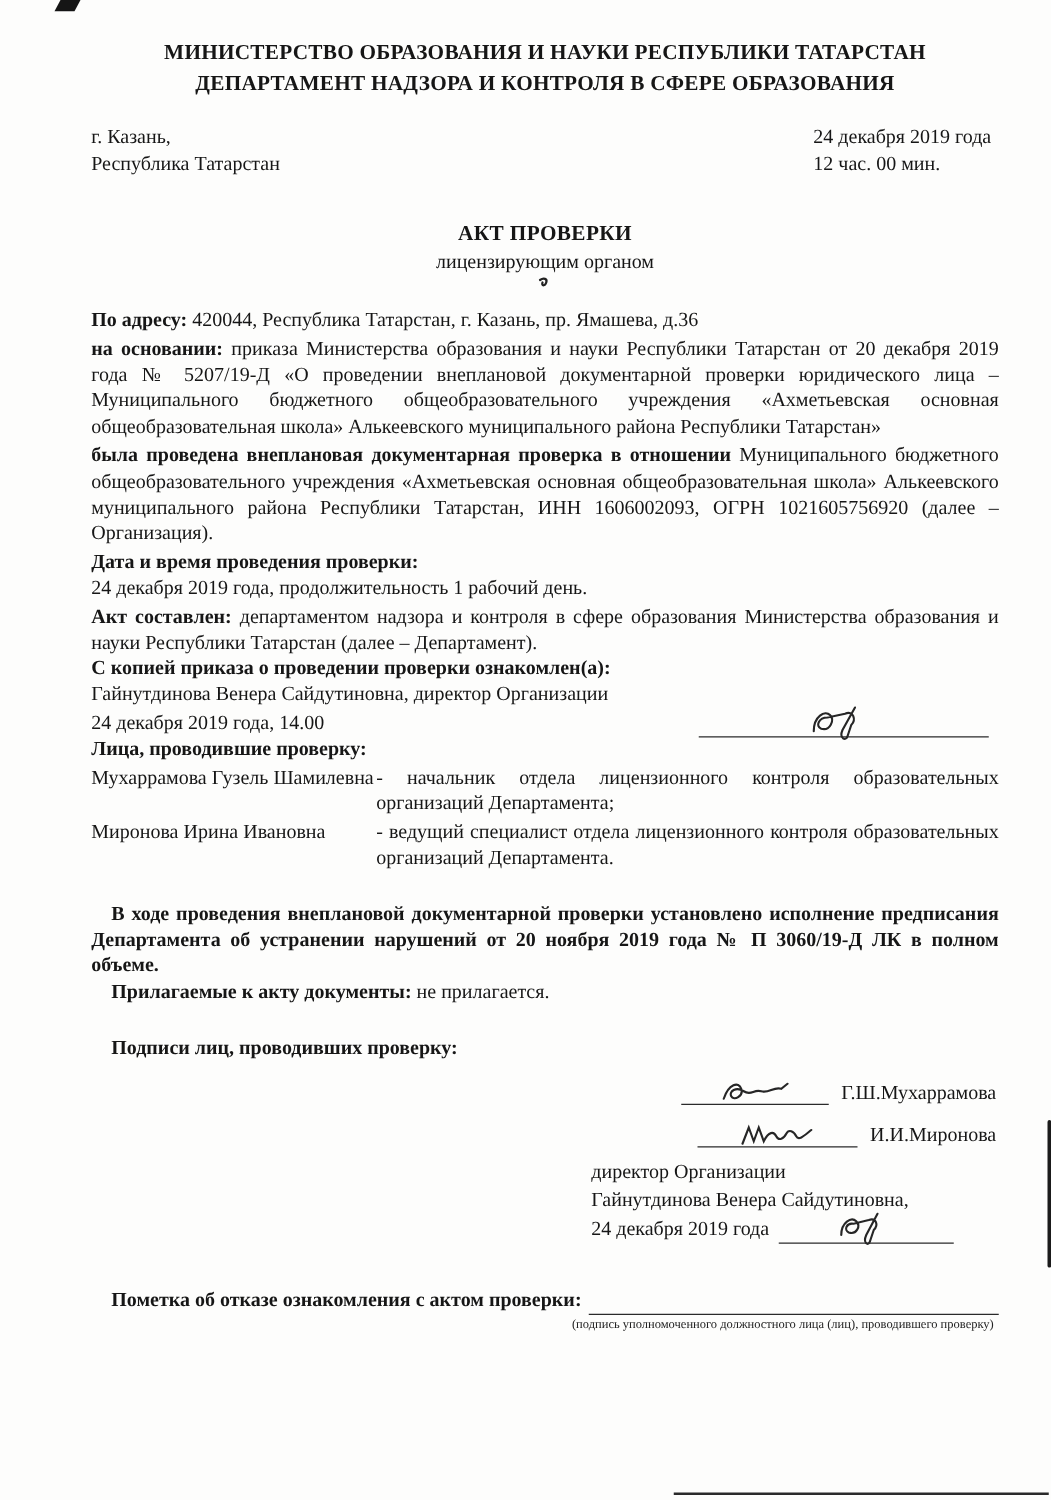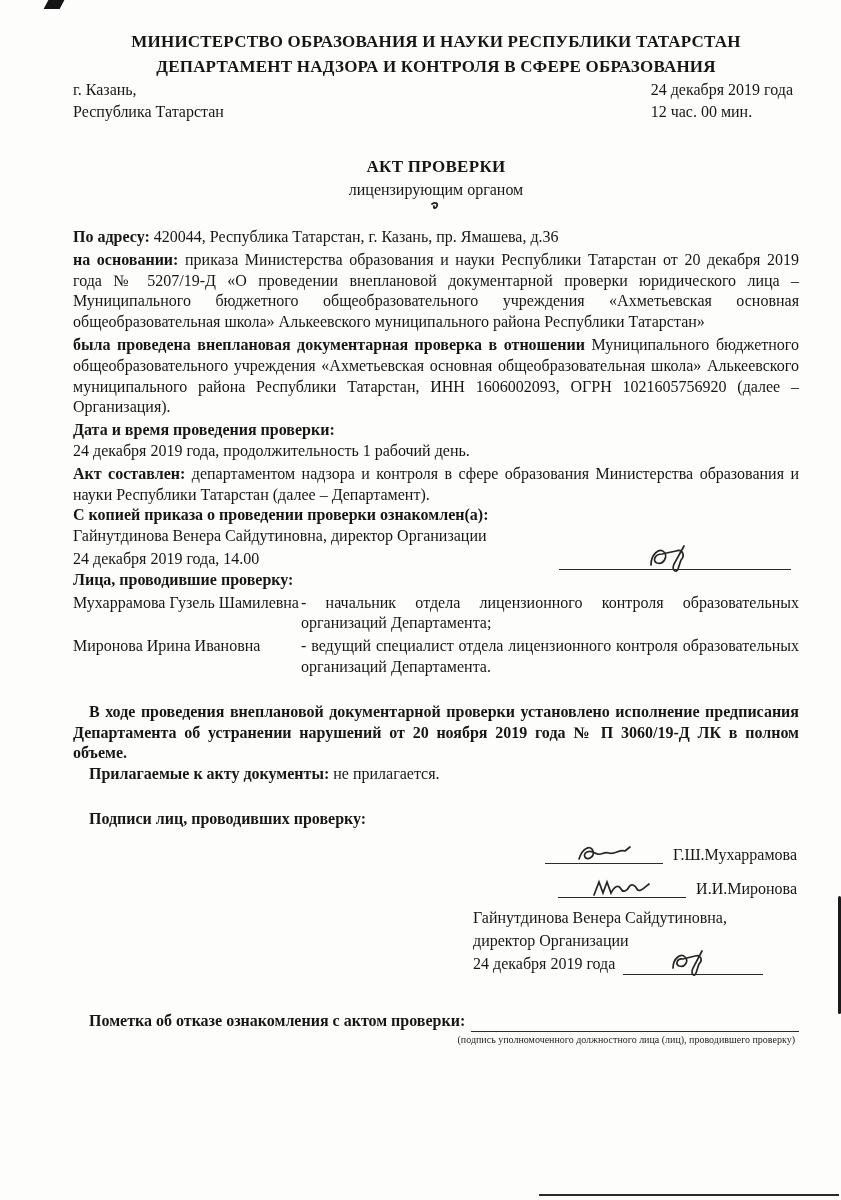--- a/index.html
+++ b/index.html
@@ -7,21 +7,21 @@
   .page {
     width:841px; height:1200px; position:relative; overflow:hidden;
     background:#fdfdfc; color:#161616;
     font-family:"Liberation Serif", serif;
     font-size:16px; line-height:1.3;
     padding:30px 42px 0 73px;
   }
   
   .doc-header { text-align:center; font-weight:bold; font-size:17px; line-height:1.45; letter-spacing:.2px; padding:0 40px; }
   
-  .meta { display:flex; justify-content:space-between; }
+  .meta { display:flex; justify-content:space-between; margin-top:20px; }
   .meta-left div, .meta-right div { line-height:1.35; }
   .meta-right { padding-right:6px; }
   
   .title-block { text-align:center; margin-top:34px; line-height:1.35; position:relative; }
   .title-main { font-weight:bold; font-size:17px; letter-spacing:.3px; }
   .ink-dot { display:block; margin:0 auto; }
   
   .body { margin-top:16px; }
   .para { text-align:justify; margin-top:2px; }
   .lbl { font-weight:bold; }
@@ -166,22 +166,22 @@
       <span class="sig-line w128">
         <svg class="sig-ink" width="62" height="26" viewBox="0 0 62 26">
           <path d="M3 20 L8 7 L12 18 L16 7 L20 18 C24 10 28 10 30 14 C32 18 36 16 38 12 C40 8 44 10 46 14 C48 18 53 13 58 9"></path>
         </svg>
       </span>
       <span class="sig-name">И.И.Миронова</span>
     </div>
 
 
     <div class="ack-block">
+      <div>директор Организации</div>
       <div>Гайнутдинова Венера Сайдутиновна,</div>
-      <div>директор Организации</div>
       <div class="ack-date-row">
         <span>24 декабря 2019 года</span>
         <span class="sig-line w140">
           <svg class="sig-ink" width="56" height="30" viewBox="0 0 56 30">
             <path d="M8 20 C8 10 16 5 20 9 C24 13 20 20 14 18 C10 16 12 10 18 11 L30 8 C36 6 38 12 34 16 L31 25 C30 29 25 27 28 20 L37 3"></path>
           </svg>
         </span>
       </div>
     </div>
 

